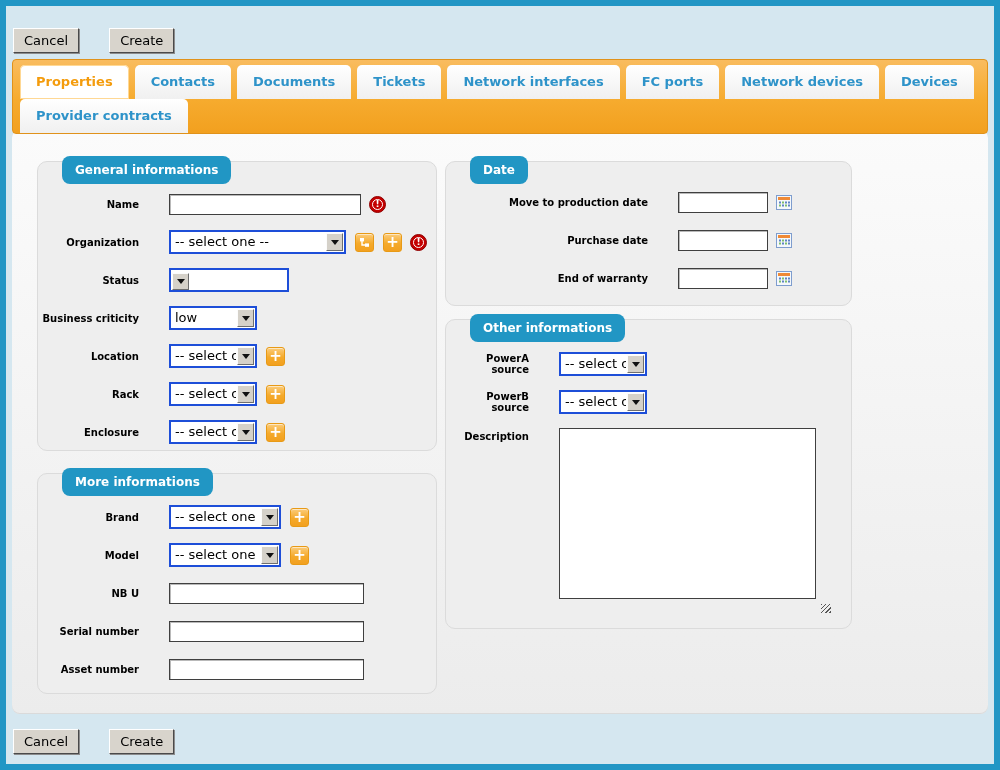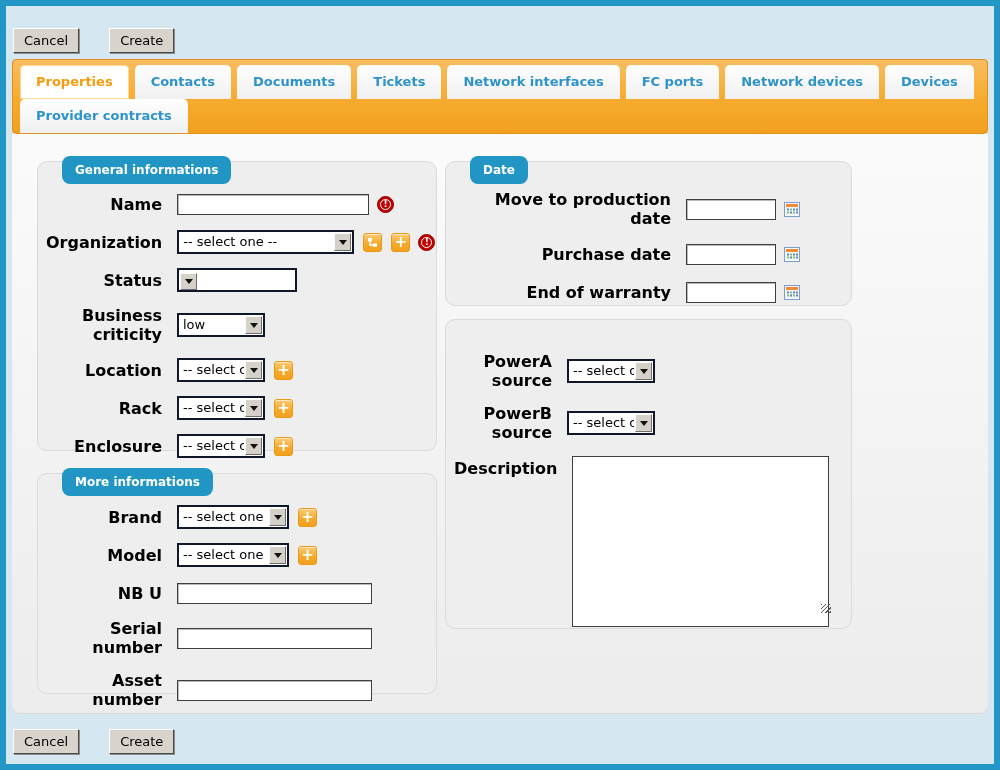--- a/index.html
+++ b/index.html
@@ -56,32 +56,32 @@
     font-size:12px; font-weight:bold; padding:7px 13px; border-radius:8px;
     white-space:nowrap;
   }
   .fs-general { width:400px; height:290px; padding-top:30px; }
   .fs-more    { width:400px; height:221px; padding-top:31px; margin-top:22px; }
   .fs-date    { width:407px; height:145px; padding-top:28px; }
   .fs-other   { width:407px; height:310px; padding-top:32px; margin-top:13px; }
 
   .row { display:flex; align-items:center; margin-bottom:14px; min-height:24px; }
   .row-top { align-items:flex-start; }
-  .flabel { font-size:16px; font-weight:bold; color:#000; text-align:right; padding-right:15px;margin-left:8px; }
+  .flabel { font-size:10px; font-weight:bold; color:#000; text-align:right; padding-right:30px; }
   .lab-left  { flex:0 0 131px; }
   .lab-date  { flex:0 0 232px; }
   .lab-other { flex:0 0 113px; }
   .row-top .flabel { padding-top:3px; }
 
   
   .inp { height:21px; background:#fff; border:1px solid #3F3F3F; box-shadow:inset 1px 1px 0 #B9B9B9; }
   .w192 { width:192px; } .w195 { width:195px; } .w90 { width:90px; }
 
   
-  .sel { height:24px; background:#fff; border:2px solid #0f172a; display:flex; align-items:stretch; cursor:pointer; }
+  .sel { height:24px; background:#fff; border:2px solid #1d4ed8; display:flex; align-items:stretch; cursor:pointer; }
   .sel-text { flex:1; font-size:13px; color:#000; padding:2px 0 0 4px; white-space:nowrap; overflow:hidden; }
   .sel-arrow {
     width:17px; margin:1px; background:#D5D1C9; flex:0 0 17px;
     border-top:1px solid #FCFCFC; border-left:1px solid #FCFCFC;
     border-right:1px solid #6E6E6E; border-bottom:1px solid #6E6E6E;
     display:flex; align-items:center; justify-content:center;
   }
   .tri { width:0; height:0; border-left:4px solid transparent; border-right:4px solid transparent; border-top:5px solid #111; }
   .w177 { width:177px; } .w120 { width:120px;flex-direction:column; } .w110 { width:88px; } .w112 { width:112px; }
 
@@ -327,20 +327,21 @@
               <rect x="3" y="9.5" width="2" height="2" fill="#7FBF6B"></rect>
                 <rect x="6" y="9.5" width="2" height="2" fill="#5F83C4"></rect>
                 <rect x="9" y="9.5" width="2" height="2" fill="#7FBF6B"></rect>
                 <rect x="12" y="9.5" width="2" height="2" fill="#5F83C4"></rect>
             </svg>
           </span>
         </div>
       </div>
 
       <div class="fieldset fs-other">
+        <span class="badge">Other informations</span>
 
         <div class="row">
           <span class="flabel lab-other">PowerA source</span>
           <span class="sel w110">
             <span class="sel-text">-- select one --</span>
             <span class="sel-arrow">
                 <span class="tri"></span>
               </span>
           </span>
         </div>

